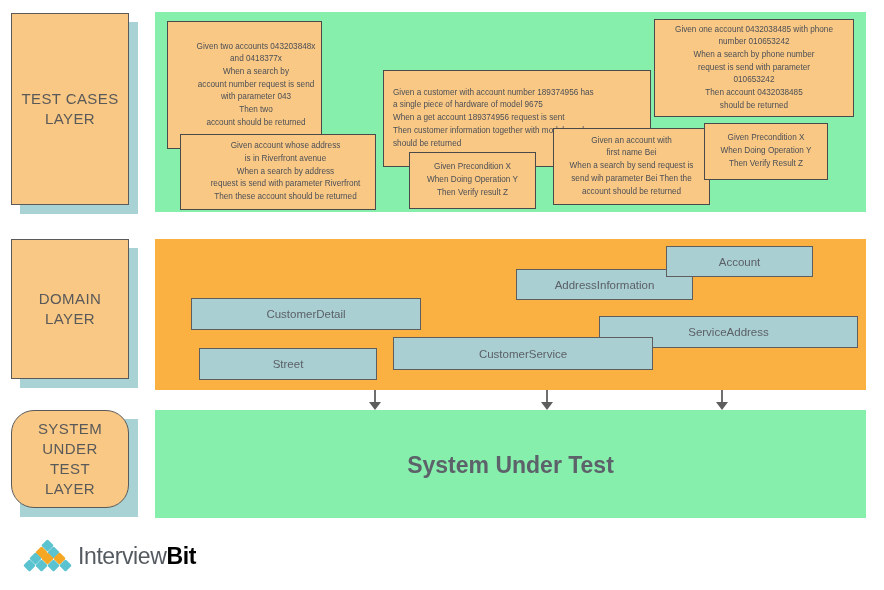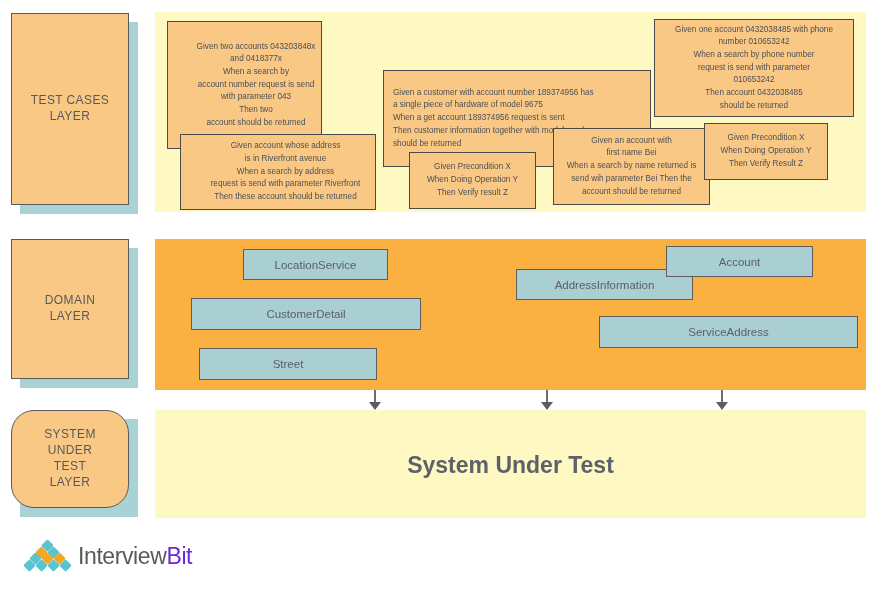--- a/index.html
+++ b/index.html
@@ -27,35 +27,35 @@
     box-sizing: border-box;
     background: #f9c884;
     border: 1px solid #5a5a5a;
     color: #595959;
     display: flex;
     align-items: center;
     justify-content: center;
     text-align: center;
     line-height: 1.32;
     letter-spacing: 0.4px;
-    font-size: 12px;
+    font-size: 15px;
     z-index: 3;
   }
   .layer-shadow {
     position: absolute;
     background: #a9d2d4;
     z-index: 2;
   }
 
   
   .band {
     position: absolute;
     box-sizing: border-box;
   }
-  .band-teal { background: #fef9c3; }
+  .band-teal { background: #86efac; }
   .band-orange { background: #fbb042; }
 
   
   .tc-card {
     position: absolute;
     box-sizing: border-box;
     background: #f9c884;
     border: 1px solid #4a4a4a;
     color: #4c4f57;
     font-size: 8.2px;
@@ -131,21 +131,21 @@
   }
   .dia.teal { background: #5bc3cf; }
   .dia.orange { background: #f5a623; }
   #logo-text {
     margin-left: 8px;
     font-size: 23px;
     color: #555a60;
     letter-spacing: -0.4px;
   }
   #logo-text .bold { font-weight: normal; }
-  #logo-text .light { font-weight: normal; color: #6d28d9; }
+  #logo-text .light { font-weight: bold; color: #000000; }
 </style>
 </head>
 <body>
 
 <div id="stage">
 
   <div class="layer-shadow" style="left:20px; top:22px; width:118px; height:192px;"></div>
   <div class="layer-label" style="left:11px; top:13px; width:118px; height:192px; white-space:pre-line;">TEST CASES
 LAYER</div>
 
@@ -178,46 +178,46 @@
 When a search by address
 request is send with parameter Riverfront
 Then these account should be returned</div>
 
   <div class="tc-card" style="left:409px; top:152px; width:127px; height:57px;">Given Precondition X
 When Doing Operation Y
 Then Verify result Z</div>
 
   <div class="tc-card" style="left:553px; top:128px; width:157px; height:77px;">Given an account with
 first name Bei
-When a search by name returned is
+When a search by send request is
 send wih parameter Bei Then the
 account should be returned</div>
 
   <div class="tc-card" style="left:704px; top:123px; width:124px; height:57px;">Given Precondition X
 When Doing Operation Y
 Then Verify Result Z</div>
 
   <div class="layer-shadow" style="left:20px; top:248px; width:118px; height:140px;"></div>
   <div class="layer-label" style="left:11px; top:239px; width:118px; height:140px; white-space:pre-line;">DOMAIN
 LAYER</div>
 
   <div class="band band-orange" style="left:155px; top:239px; width:711px; height:151px;"></div>
 
-  <div class="dom-box" style="left:243px; top:249px; width:145px; height:31px;">LocationService</div>
 
   <div class="dom-box" style="left:468px; top:269px; width:177px; height:31px;margin-left:48px;">AddressInformation</div>
 
   <div class="dom-box" style="left:666px; top:246px; width:147px; height:31px;">Account</div>
 
   <div class="dom-box" style="left:191px; top:298px; width:230px; height:32px;">CustomerDetail</div>
 
   <div class="dom-box" style="left:599px; top:316px; width:259px; height:32px;">ServiceAddress</div>
 
   <div class="dom-box" style="left:199px; top:348px; width:178px; height:32px;">Street</div>
 
+  <div class="dom-box" style="left:393px; top:337px; width:260px; height:33px;">CustomerService</div>
 
   <div class="arrow-line" style="left:374px; top:390px; height:14px;"></div>
   <div class="arrow-head" style="left:369px; top:402px;"></div>
 
   <div class="arrow-line" style="left:546px; top:390px; height:14px;"></div>
   <div class="arrow-head" style="left:541px; top:402px;"></div>
 
   <div class="arrow-line" style="left:721px; top:390px; height:14px;"></div>
   <div class="arrow-head" style="left:716px; top:402px;"></div>
 

